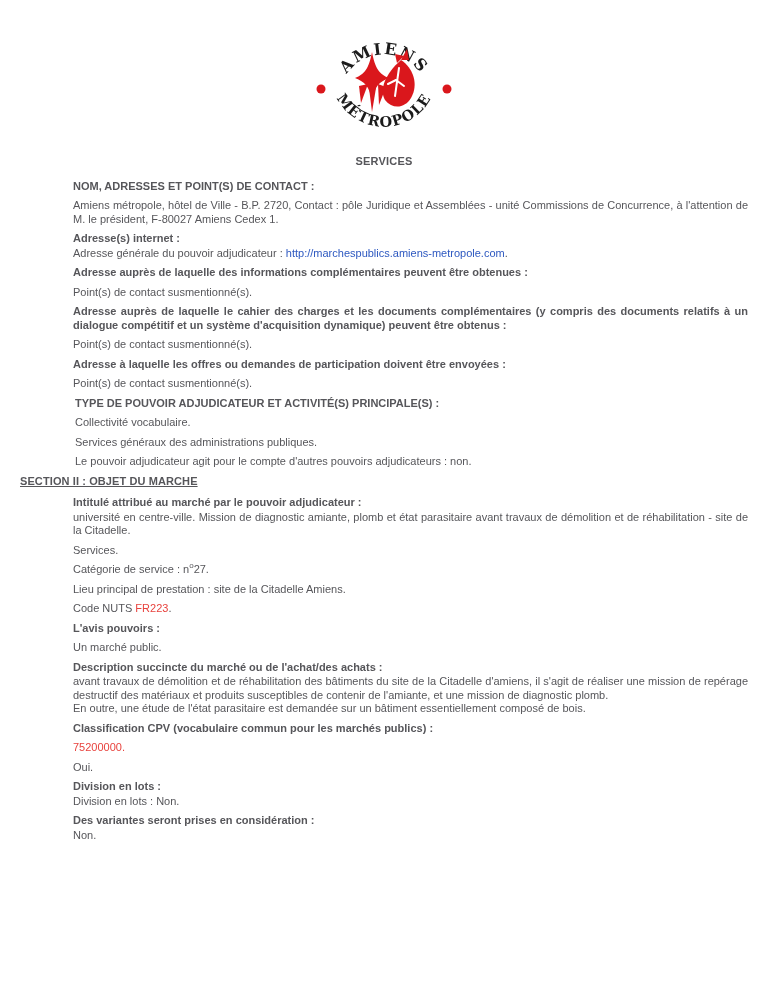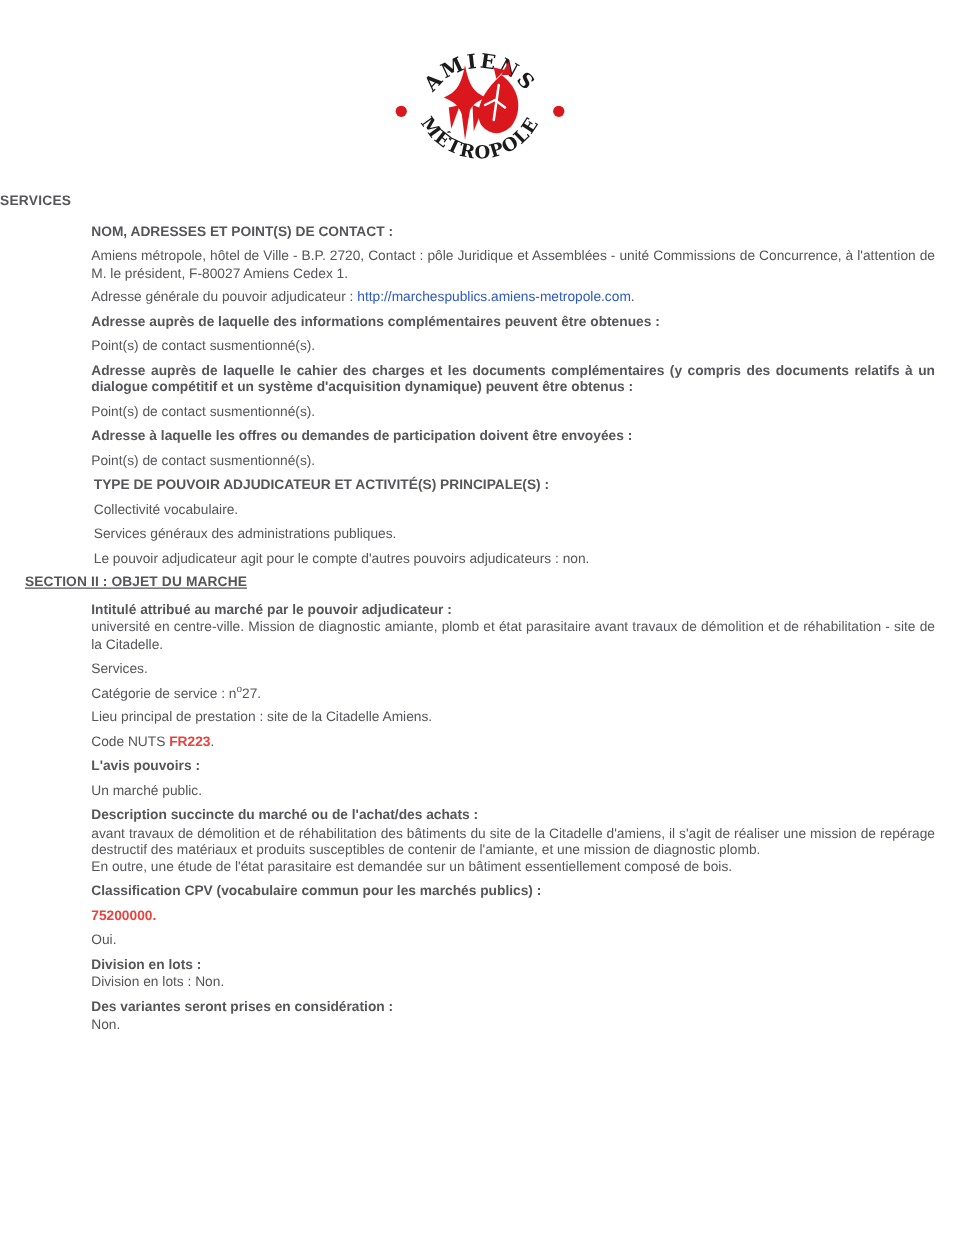--- a/index.html
+++ b/index.html
@@ -4,30 +4,30 @@
 <style>
   * { margin:0; padding:0; box-sizing:border-box; }
   html,body { width:768px; height:994px; background:#ffffff; overflow:hidden; }
   body {
     font-family:"Liberation Sans","DejaVu Sans",sans-serif;
     font-size:11px; line-height:13.5px; color:#56565a;
     -webkit-font-smoothing:antialiased;
   }
   .logo-wrap { width:150px; height:116px; margin:26px auto 4px; }
   .title { text-align:center; font-weight:bold; margin-top:6px; letter-spacing:.2px; }
-  .subtitle { font-weight:bold; margin-top:13px; letter-spacing:.2px; }
+  .subtitle { text-align:center; font-weight:bold; margin-top:13px; letter-spacing:.2px; }
   .content { margin-top:11px; padding:0 20px; }
   .sec { font-weight:bold; text-decoration:underline; margin:0 0 8px 0; letter-spacing:.1px; }
   .block { margin:0 0 6px 9px;padding-left:44px; }
   .b { font-weight:bold; }
   .tight { margin-bottom:1px; }
   .just { text-align:justify; }
   .indent2 { margin-left:11px; }
   a.link { color:var(--link,#2d58c0); text-decoration:none; cursor:pointer; }
-  .red { color:var(--accent-red,#e8423d);font-weight:bold; }
+  .red { color:var(--accent-red,#e8423d); }
   sup { font-size:8px; line-height:0; vertical-align:super; }
 </style>
 </head>
 <body style="color: rgb(86, 86, 90);">
 
 <div class="page">
 
   <div class="logo-wrap">
     <svg width="150" height="116" viewBox="0 0 150 116">
       <defs>
@@ -60,20 +60,21 @@
   </div>
 
   <div class="subtitle">SERVICES</div>
 
   <div class="content">
 
 
     <div class="block b">NOM, ADRESSES ET POINT(S) DE CONTACT :</div>
     <div class="block just">Amiens métropole, hôtel de Ville - B.P. 2720, Contact : pôle Juridique et Assemblées - unité Commissions de Concurrence, à l'attention de M. le président, F-80027 Amiens Cedex 1.</div>
 
+    <div class="block b tight">Adresse(s) internet :</div>
     <div class="block"><span>Adresse générale du pouvoir adjudicateur : </span><a class="link" href="#">http://marchespublics.amiens-metropole.com</a><span>.</span></div>
 
     <div class="block b">Adresse auprès de laquelle des informations complémentaires peuvent être obtenues :</div>
     <div class="block">Point(s) de contact susmentionné(s).</div>
 
     <div class="block b just">Adresse auprès de laquelle le cahier des charges et les documents complémentaires (y compris des documents relatifs à un dialogue compétitif et un système d'acquisition dynamique) peuvent être obtenus :</div>
     <div class="block">Point(s) de contact susmentionné(s).</div>
 
     <div class="block b">Adresse à laquelle les offres ou demandes de participation doivent être envoyées :</div>
     <div class="block">Point(s) de contact susmentionné(s).</div>

